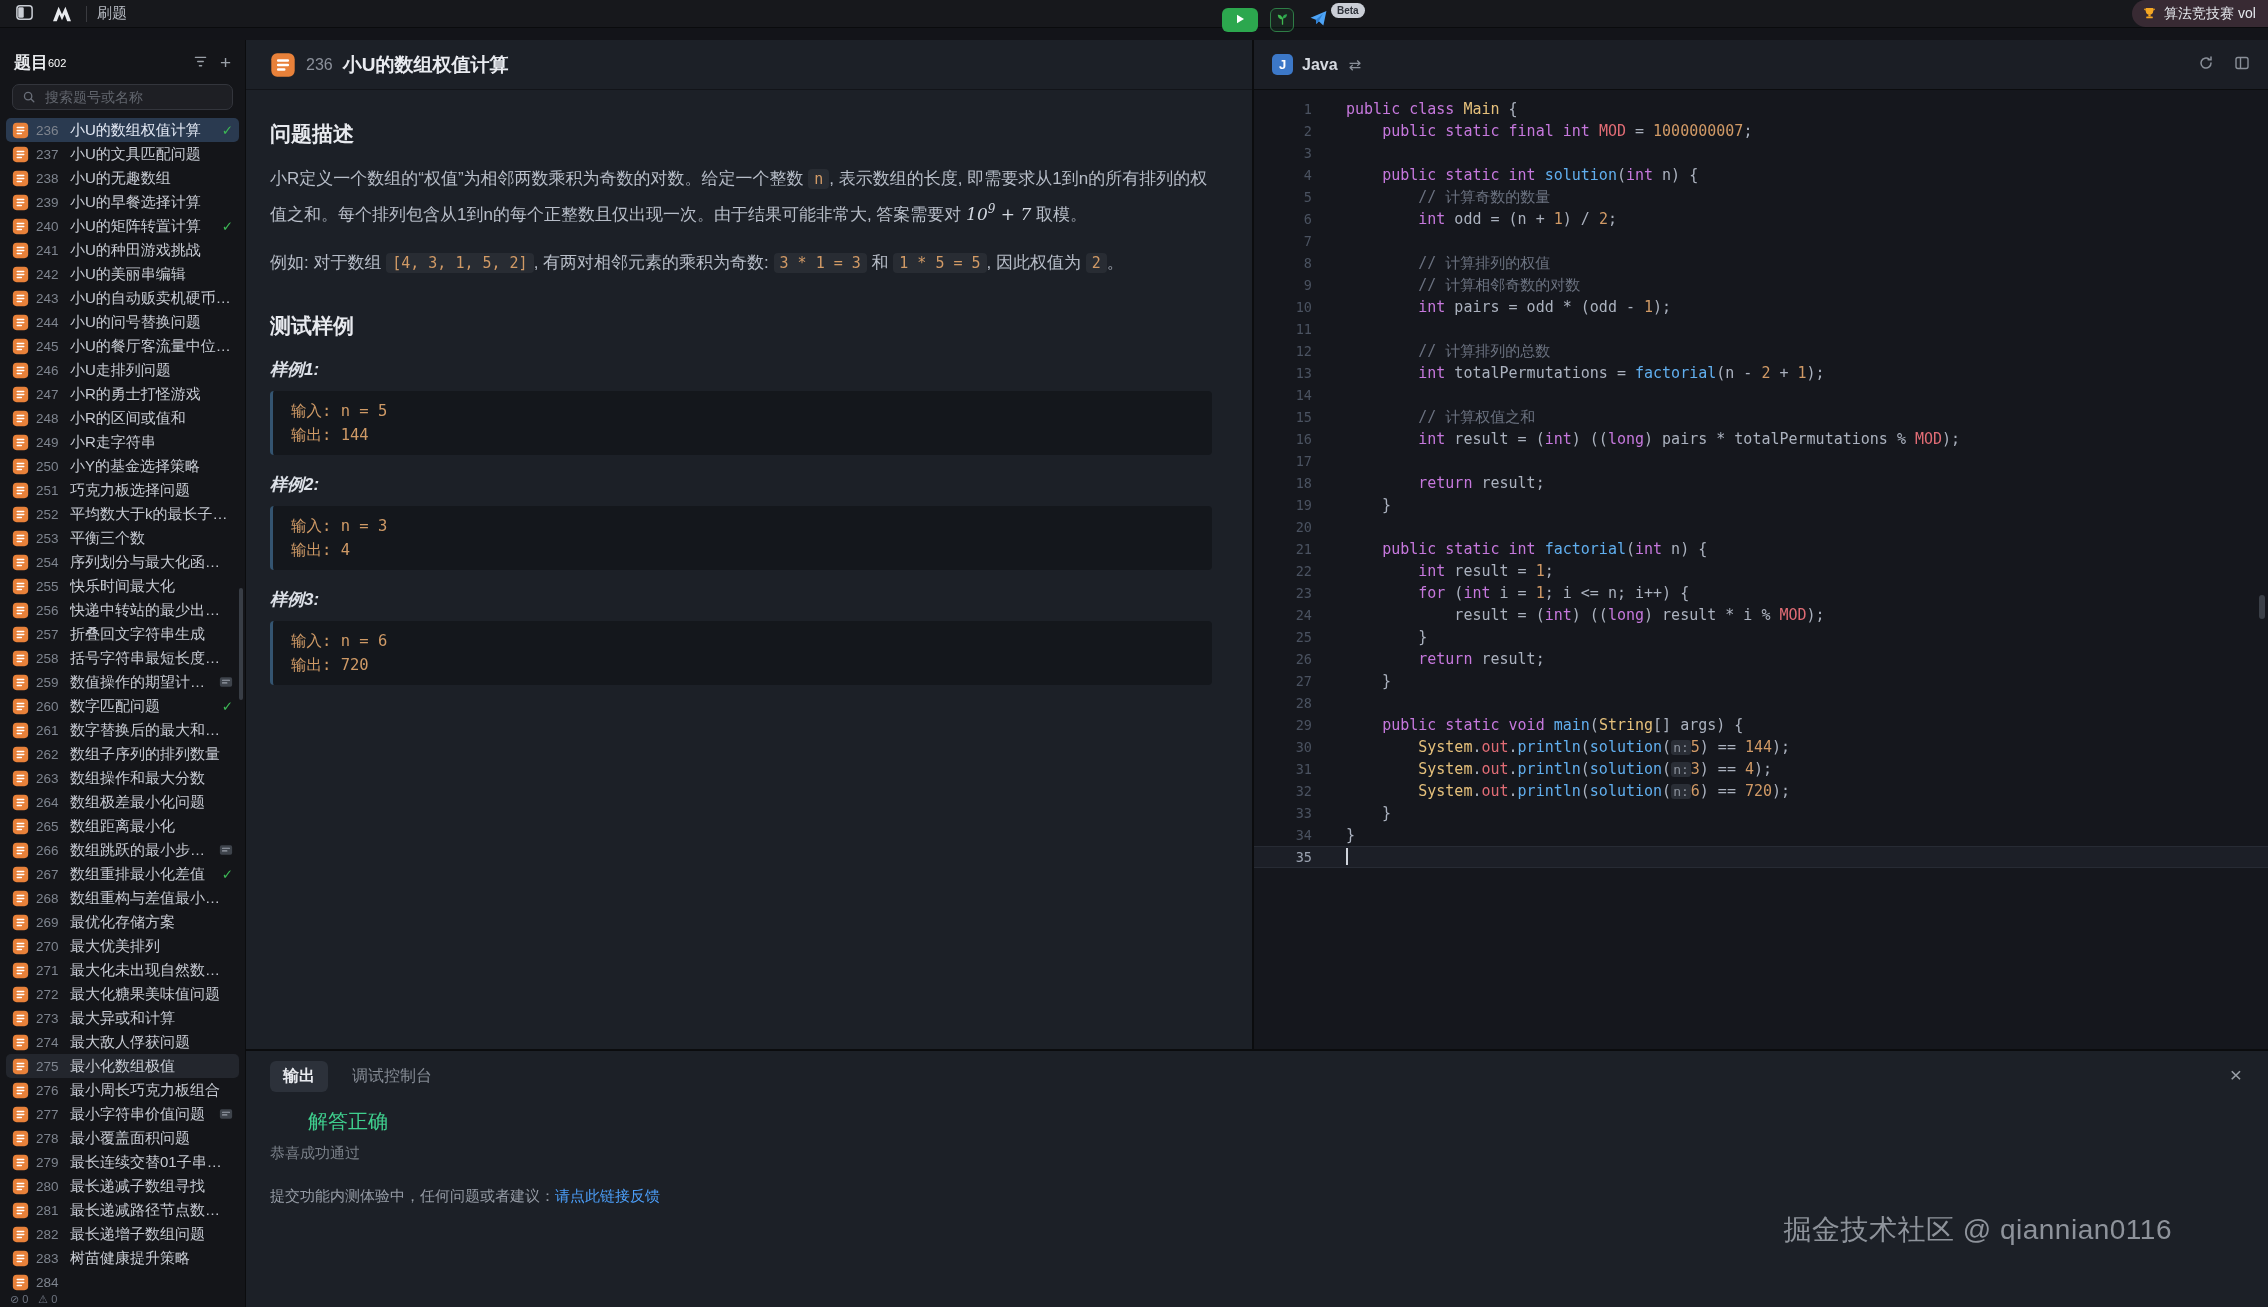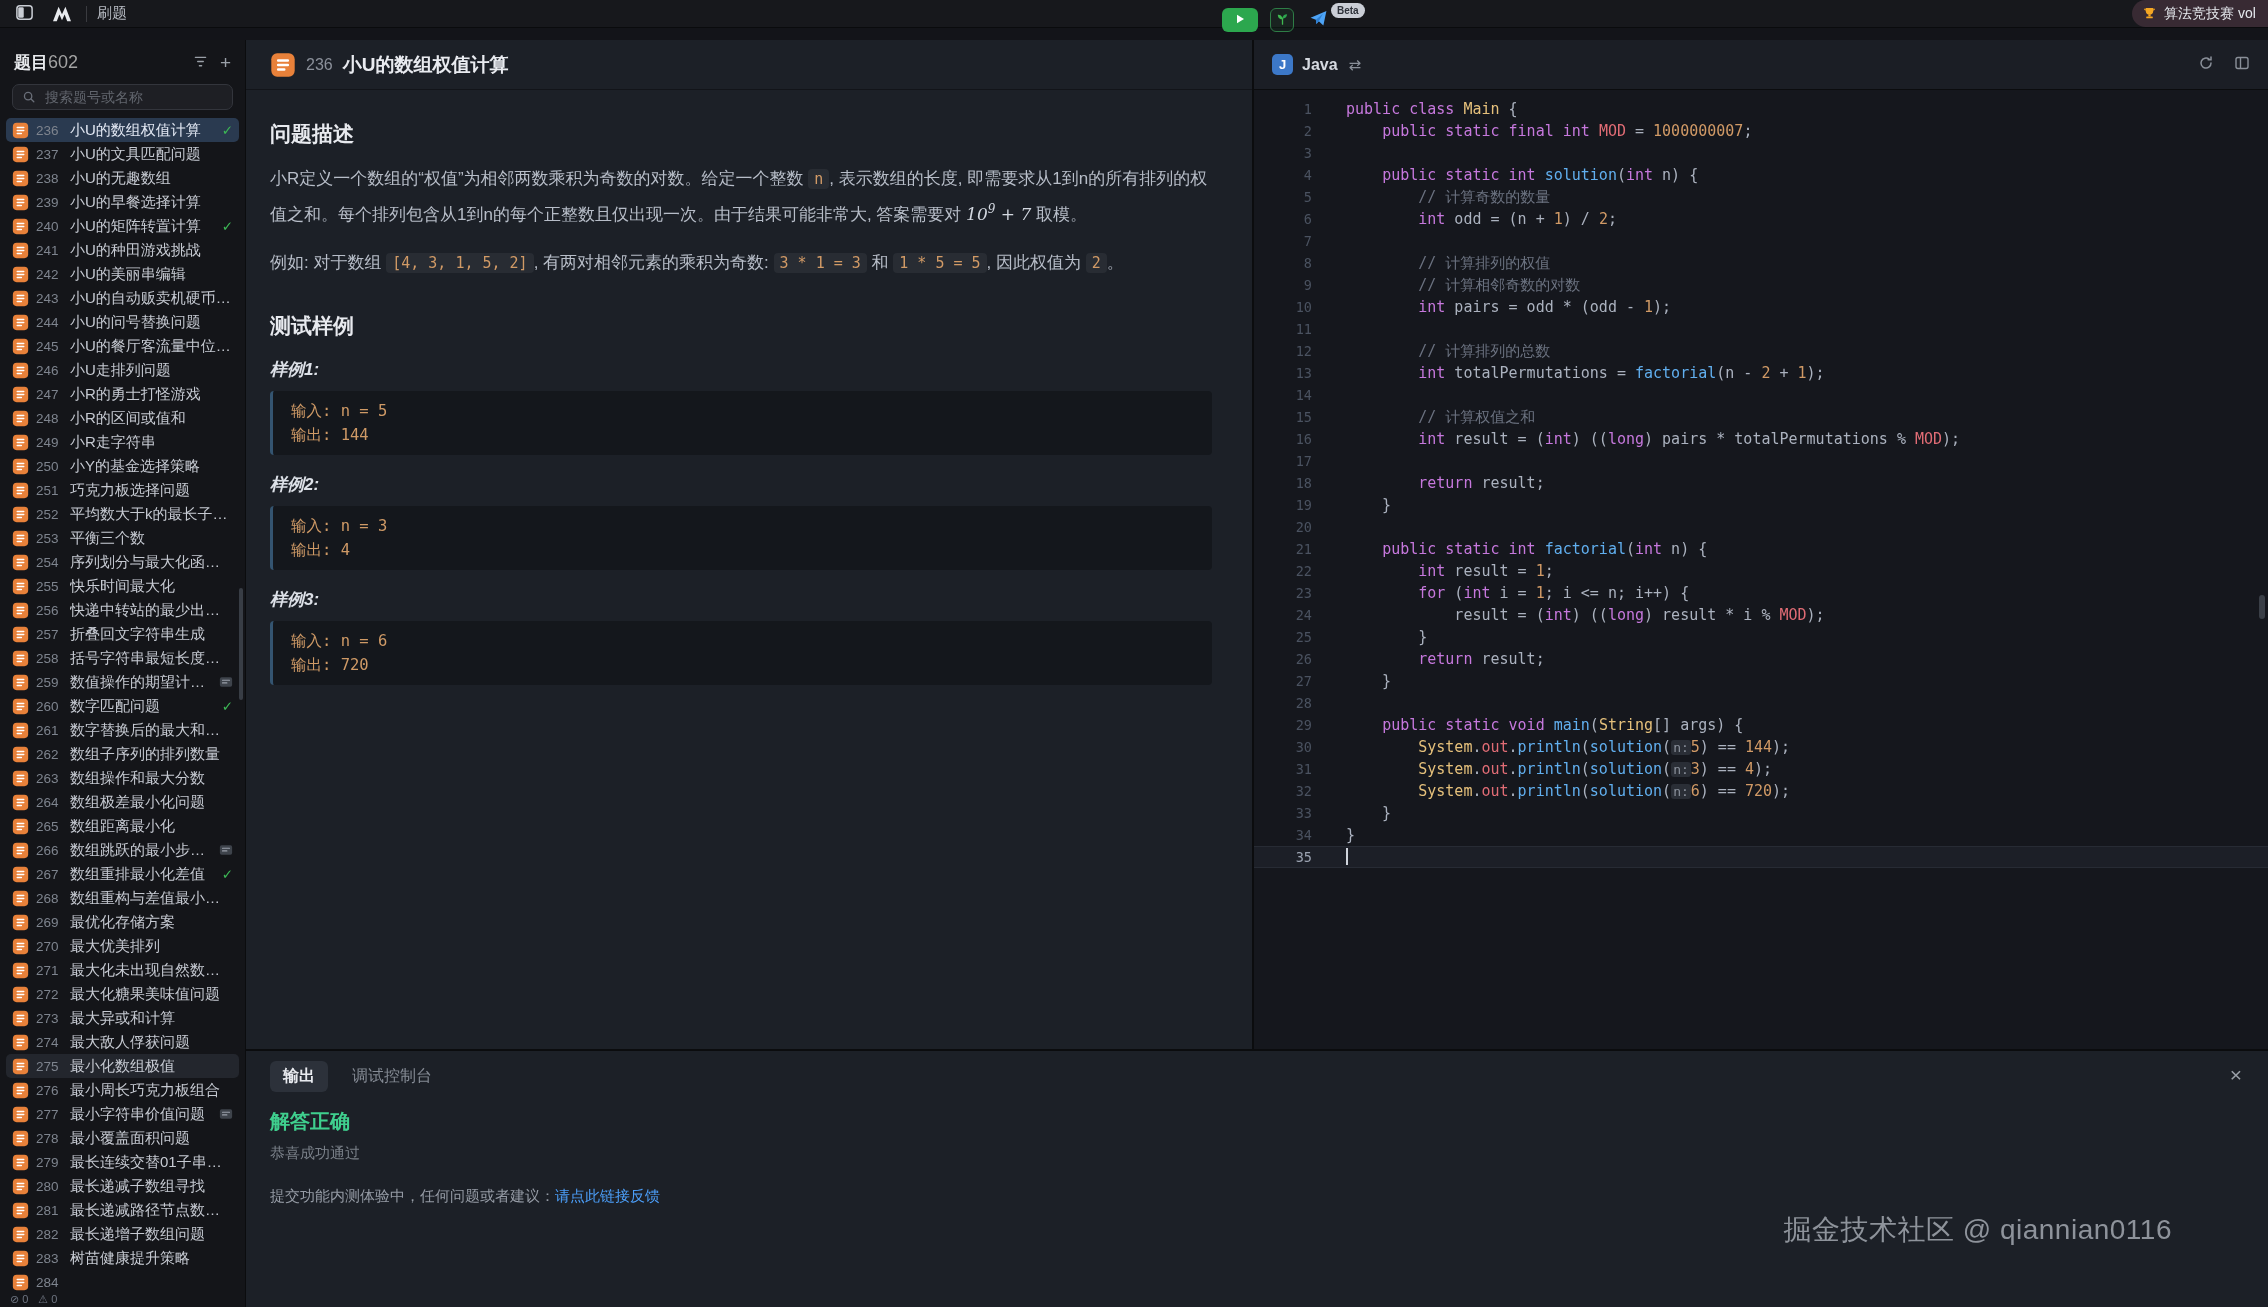--- a/index.html
+++ b/index.html
@@ -21,21 +21,21 @@
   .tg-btn{width:24px;height:24px;border:none;background:transparent;display:flex;align-items:center;justify-content:center;cursor:pointer;padding:0;}
   .beta{transform:translate(-11px,-10px);background:#caced6;color:#2e323a;font-size:10px;font-weight:700;border-radius:8px;padding:1px 6px;line-height:13px;}
   .tb-right{margin-left:auto;display:flex;align-items:center;}
   .contest-badge{height:27px;width:152px;margin-right:-16px;border-radius:14px;background:#382a33;display:flex;align-items:center;gap:7px;
                  padding:0 10px;color:#e6e9ee;font-size:14px;white-space:nowrap;overflow:hidden;cursor:pointer;}
 
   
   .sidebar{position:absolute;left:0;top:40px;width:246px;bottom:0;background:#141519;border-right:1px solid #0b0c0e;}
   .sb-header{display:flex;align-items:center;padding:11px 14px 8px 14px;}
   .sb-title{font-size:17px;font-weight:700;color:#e8eaed;}
-  .sb-count{font-size:18px;color:#a3a3a3;}
+  .sb-count{font-size:11px;color:#ffffff;}
   .sb-hicons{margin-left:auto;display:flex;align-items:center;gap:12px;}
   .sb-hbtn{background:transparent;border:none;color:#9aa0a8;cursor:pointer;display:flex;align-items:center;padding:0;font-size:19px;line-height:1;}
   .sb-search{margin:2px 12px 0 12px;height:26px;border-radius:7px;background:#1e1f24;border:1px solid #33353c;display:flex;align-items:center;gap:7px;padding:0 9px;}
   .sb-search input{flex:1;background:transparent;border:none;outline:none;color:#c8ccd4;font-size:14px;min-width:0;font-family:inherit;}
   .sb-search input::placeholder{color:#62666e;}
   #problem-list{position:absolute;top:78px;left:0;right:0;bottom:16px;overflow:hidden;}
   .p-row{display:flex;align-items:center;height:24px;margin:0 6px;padding:0 6px;border-radius:5px;gap:7px;cursor:pointer;}
   .p-row.sel{background:#2a3a50;}
   .p-row.hov{background:#23262d;}
   .p-icon{display:flex;flex:none;}
@@ -87,21 +87,21 @@
   .tk-h{color:#8b919c;background:#2a2e36;border-radius:3px;padding:0 2px;font-size:13px;}
   .ed-scroll{position:absolute;right:3px;top:505px;width:6px;height:24px;border-radius:3px;background:#3a3f47;}
 
   
   .output-panel{position:absolute;left:246px;top:1049px;right:0;bottom:0;background:#1c2027;border-top:2px solid #0b0c0e;}
   .op-tabs{display:flex;align-items:center;gap:24px;padding:10px 24px 0 24px;}
   .op-tab{font-size:16px;color:#858b95;padding:5px 0;cursor:pointer;background:transparent;border:none;font-family:inherit;}
   .op-tab.active{background:#2c313a;border-radius:6px;padding:5px 13px;color:#e8eaef;font-weight:600;}
   .op-close{position:absolute;top:12px;right:20px;background:transparent;border:none;color:#9aa0a8;font-size:21px;line-height:1;cursor:pointer;}
   .op-body{padding:0 24px;}
-  .op-result{color:#3fcf8e;font-size:20px;margin-top:16px;font-weight:700;}
+  .op-result{color:#3fcf8e;font-size:20px;margin-top:16px;font-weight:400;margin-left:38px;}
   .op-sub{color:#7a8089;font-size:15px;margin-top:9px;}
   .op-note{color:#959ba5;font-size:15px;margin-top:24px;}
   .op-link{color:#4c9ffa;cursor:pointer;}
   .watermark{position:absolute;right:96px;bottom:58px;font-size:28px;font-weight:500;color:#8e939b;letter-spacing:0.5px;}
 </style>
 </head>
 <body>
 
 <div class="app">
 

